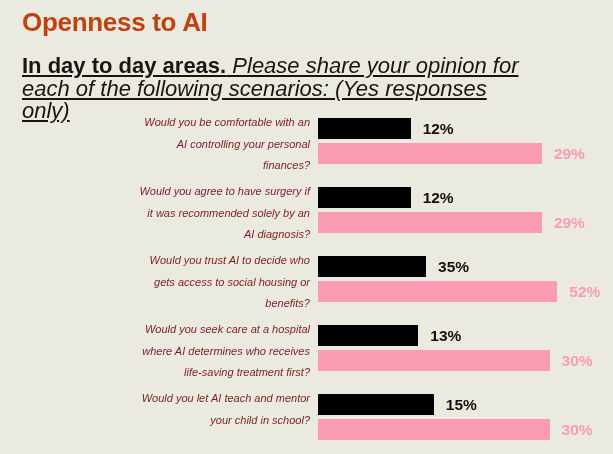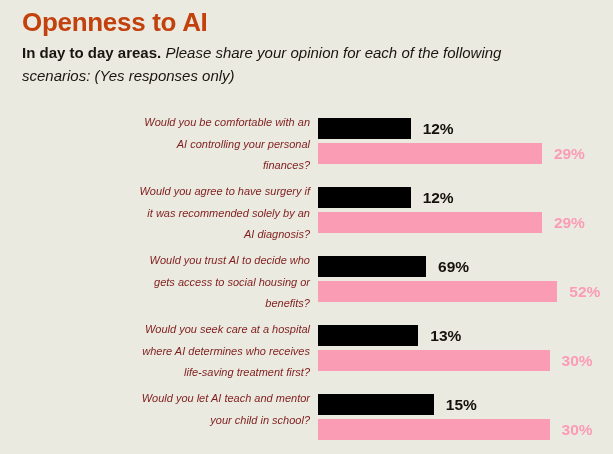--- a/index.html
+++ b/index.html
@@ -33,25 +33,26 @@
   .chart-title {
     font-size: 26px;
     font-weight: bold;
     color: #c2410c;
     letter-spacing: -0.3px;
     line-height: 32px;
     margin: 0;
     white-space: nowrap;
   }
   .chart-subtitle {
-    font-size: 15px;
+    font-size: 22px;
     line-height: 22.5px;
     color: #19160f;
-    margin-top: 4px;
+    margin-top: 17px;
     max-width: 500px;
+    text-decoration: underline;
   }
   .chart-subtitle .lead {
     font-weight: bold;
     font-style: normal;
   }
   .chart-subtitle .rest {
     font-style: italic;
   }
 
   
@@ -169,21 +170,21 @@
           </div>
         </div>
       </div>
       <div class="group">
         <div class="cat-label">Would you trust AI to decide who
 gets access to social housing or
 benefits?</div>
         <div class="bars">
           <div class="bar-row">
             <div class="bar black" style="width: 108.08px; background: rgb(0, 0, 0);"></div>
-            <div class="bar-value black" style="left: 120.08px; color: rgb(21, 18, 13);">69%</div>
+            <div class="bar-value black" style="left: 120.08px; color: rgb(21, 18, 13);">35%</div>
           </div>
           <div class="bar-row">
             <div class="bar pink" style="width: 239.32px; background: rgb(251, 156, 181);"></div>
             <div class="bar-value pink" style="left: 251.32px; color: rgb(251, 156, 181);">52%</div>
           </div>
         </div>
       </div>
       <div class="group">
         <div class="cat-label">Would you seek care at a hospital
 where AI determines who receives

